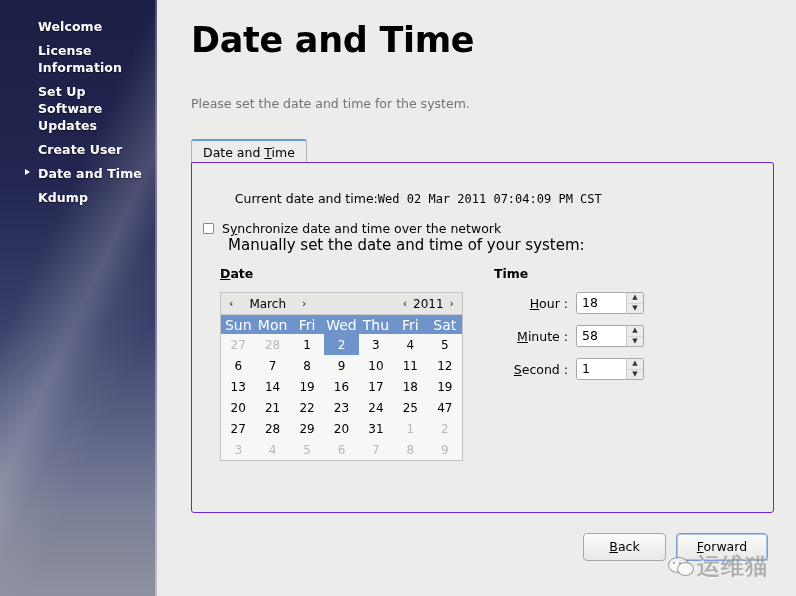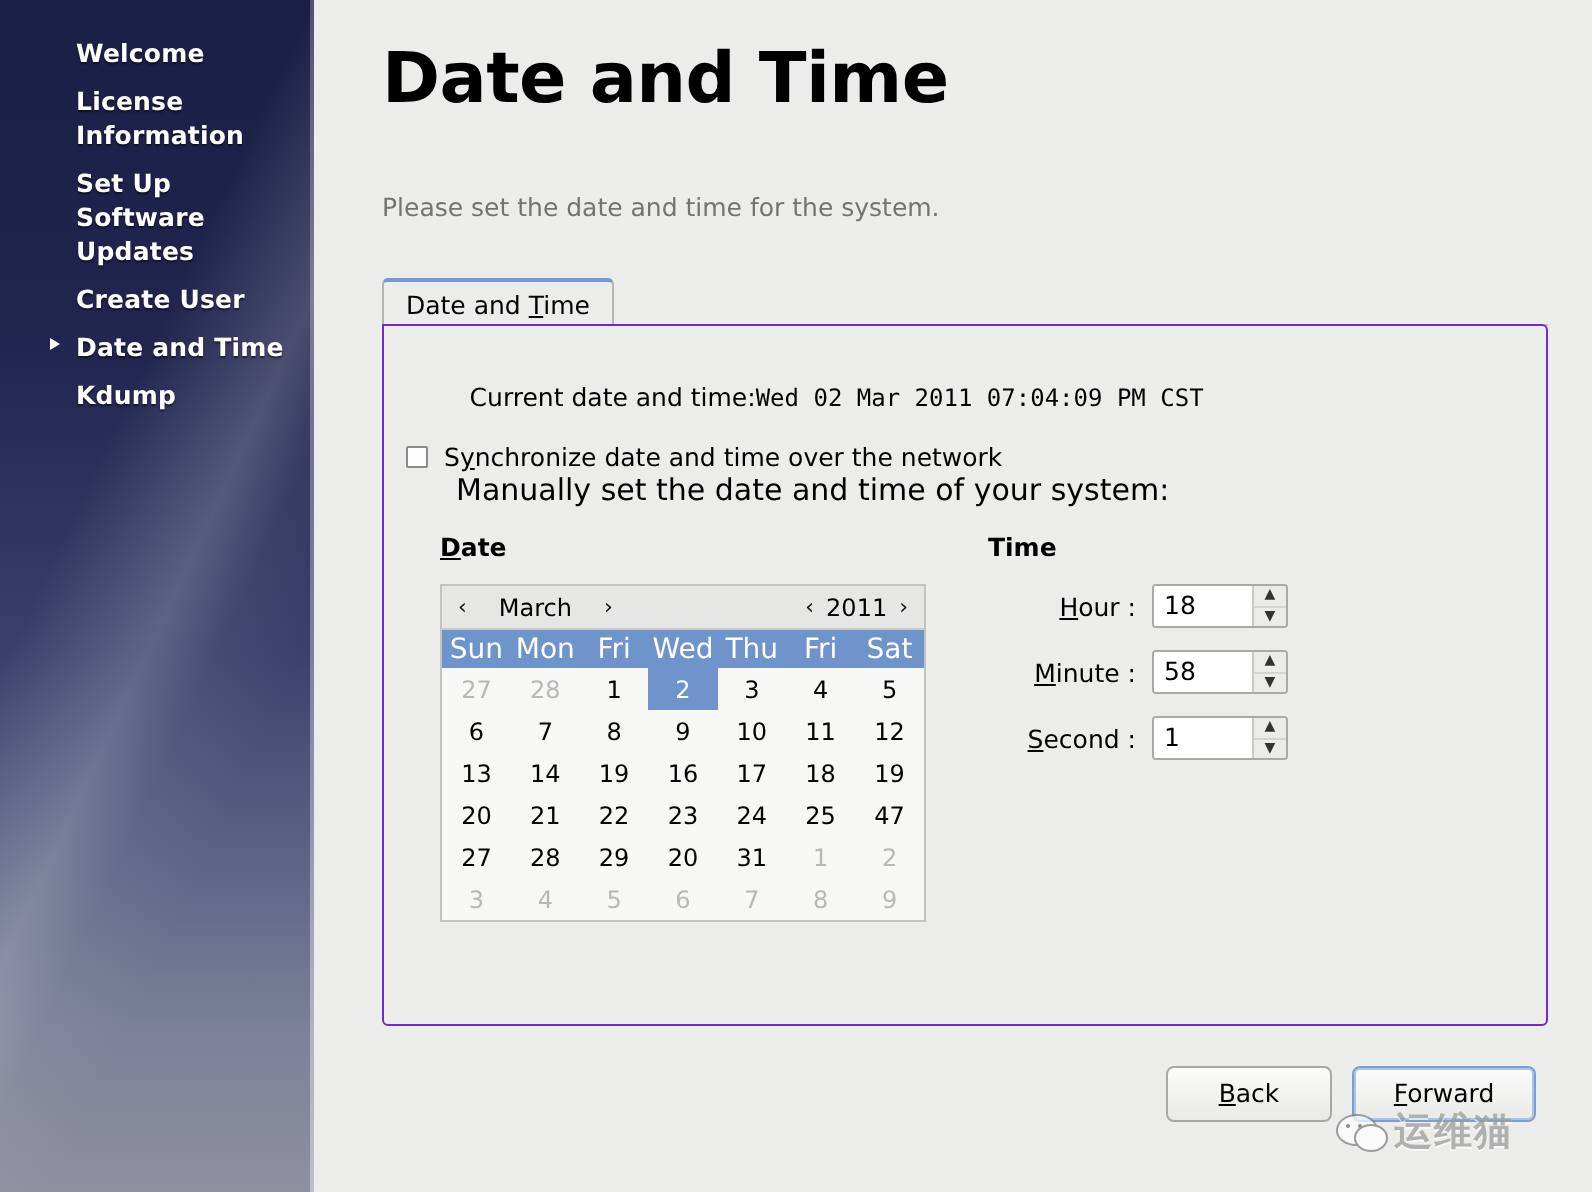--- a/index.html
+++ b/index.html
@@ -377,21 +377,21 @@
   #watermark .wm-icon .e2 {
     position: absolute;
     width: 2px; height: 2px;
     background: #6b6b6b;
     border-radius: 50%;
     top: 6px;
   }
   #watermark .wm-icon .e1 { left: 5px; }
   #watermark .wm-icon .e2 { left: 11px; }
   #watermark .wm-text {
-    font-size: 19px;
+    font-size: 23px;
     font-weight: bold;
     color: #9a9a9a;
     letter-spacing: 1px;
     text-shadow: 0 1px 0 rgba(255,255,255,0.85);
   }
 </style>
 </head>
 <body>
 
 <div id="app">

